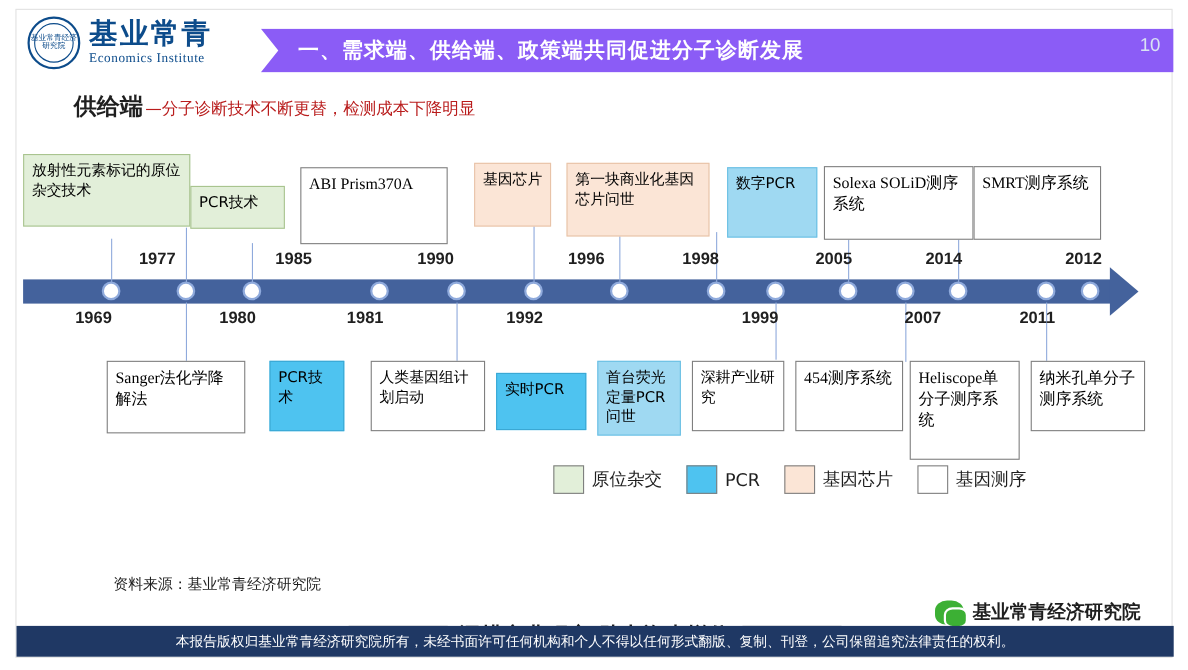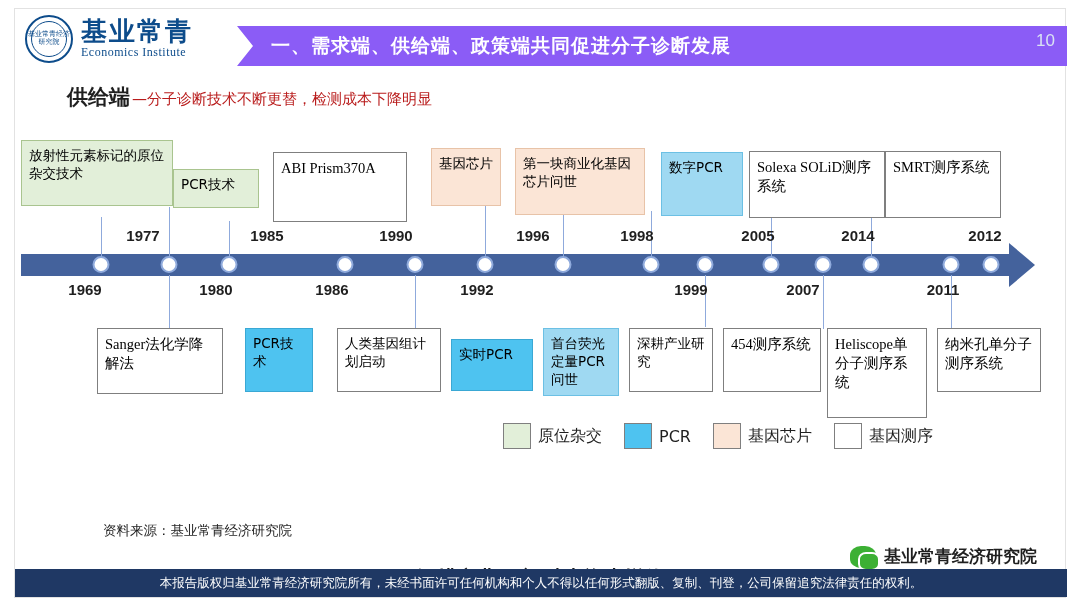--- a/index.html
+++ b/index.html
@@ -260,24 +260,24 @@
     <div class="yr above" style="left:252px;">1985</div>
     <div class="yr above" style="left:381px;">1990</div>
     <div class="yr above" style="left:518px;">1996</div>
     <div class="yr above" style="left:622px;">1998</div>
     <div class="yr above" style="left:743px;">2005</div>
     <div class="yr above" style="left:843px;">2014</div>
     <div class="yr above" style="left:970px;">2012</div>
 
     <div class="yr below" style="left:70px;">1969</div>
     <div class="yr below" style="left:201px;">1980</div>
-    <div class="yr below" style="left:317px;">1986</div>
+    <div class="yr below" style="left:317px;">1981</div>
     <div class="yr below" style="left:462px;">1992</div>
     <div class="yr below" style="left:676px;">1999</div>
-    <div class="yr below" style="left:788px;">2007</div>
+    <div class="yr below" style="left:824px;">2007</div>
     <div class="yr below" style="left:928px;">2011</div>
 
     <div class="ev green" style="left:6px;   top:131px; width:152px; height:66px;">放射性元素标记的原位杂交技术</div>
 
     <div class="ev green" style="left:158px; top:160px; width:86px; height:39px;">PCR技术</div>
 
     <div class="ev white serif" style="left:258px; top:143px; width:134px; height:70px;">ABI Prism370A</div>
 
     <div class="ev peach" style="left:416px; top:139px; width:70px; height:58px;">基因芯片</div>
 

